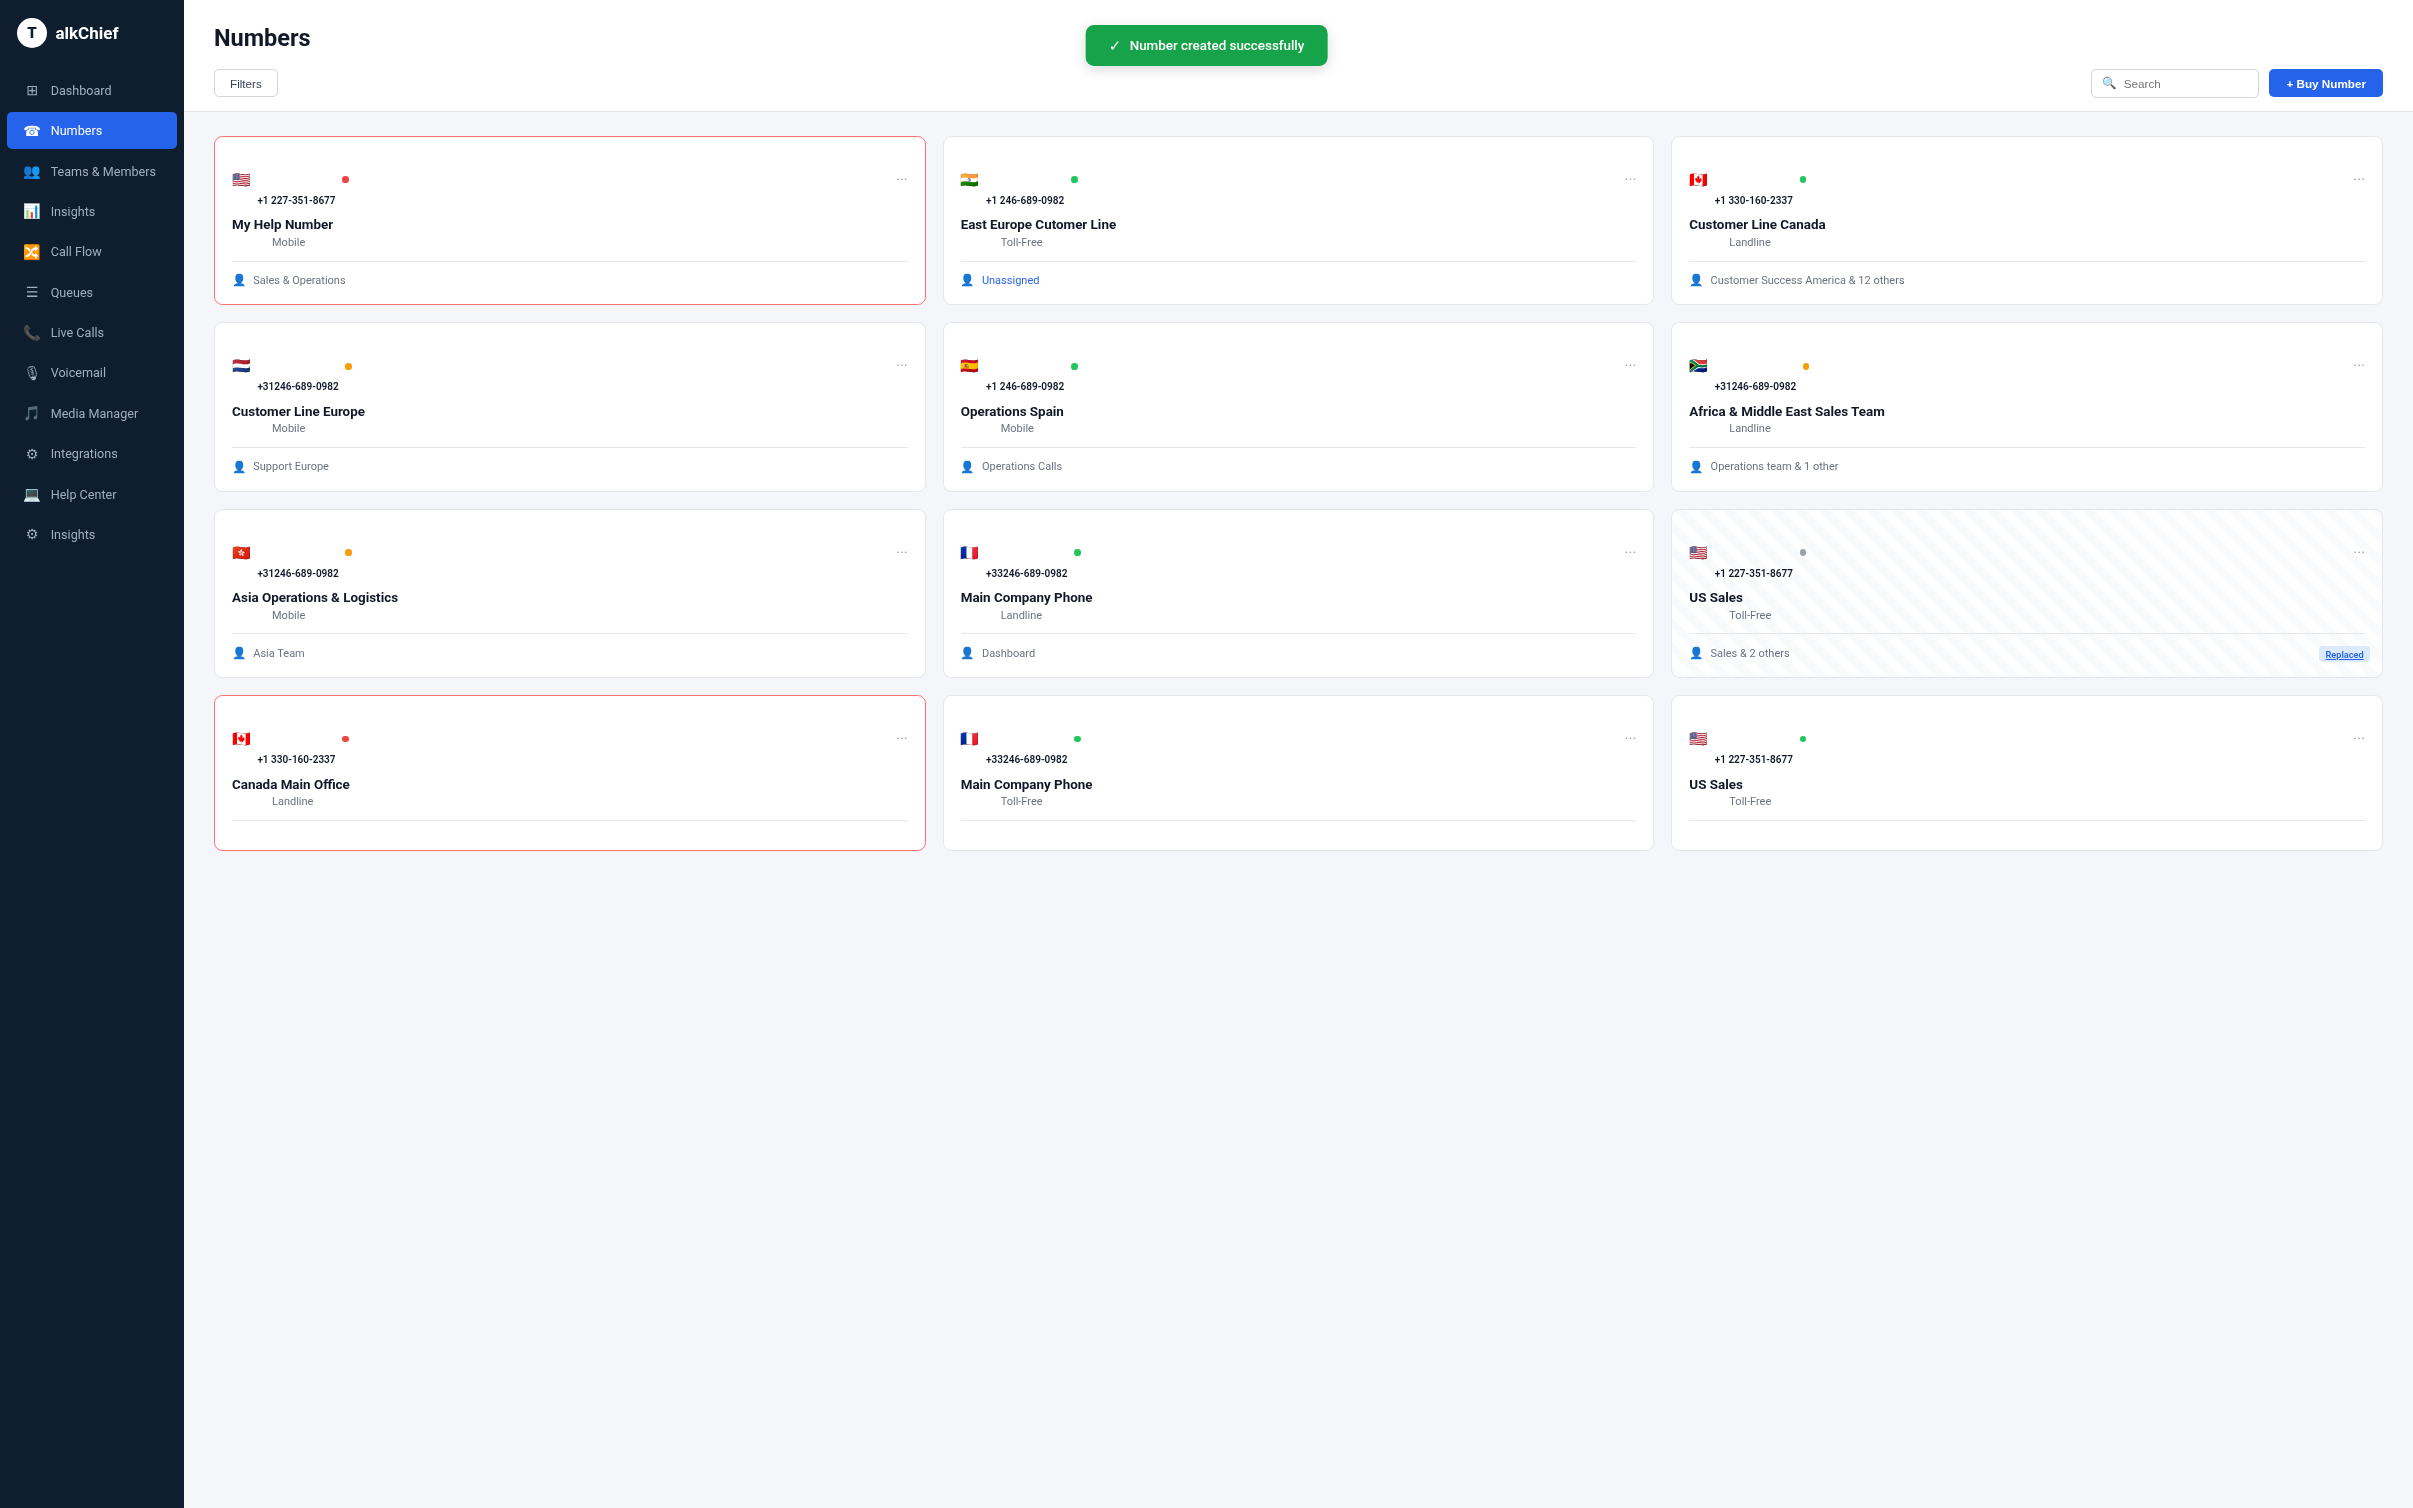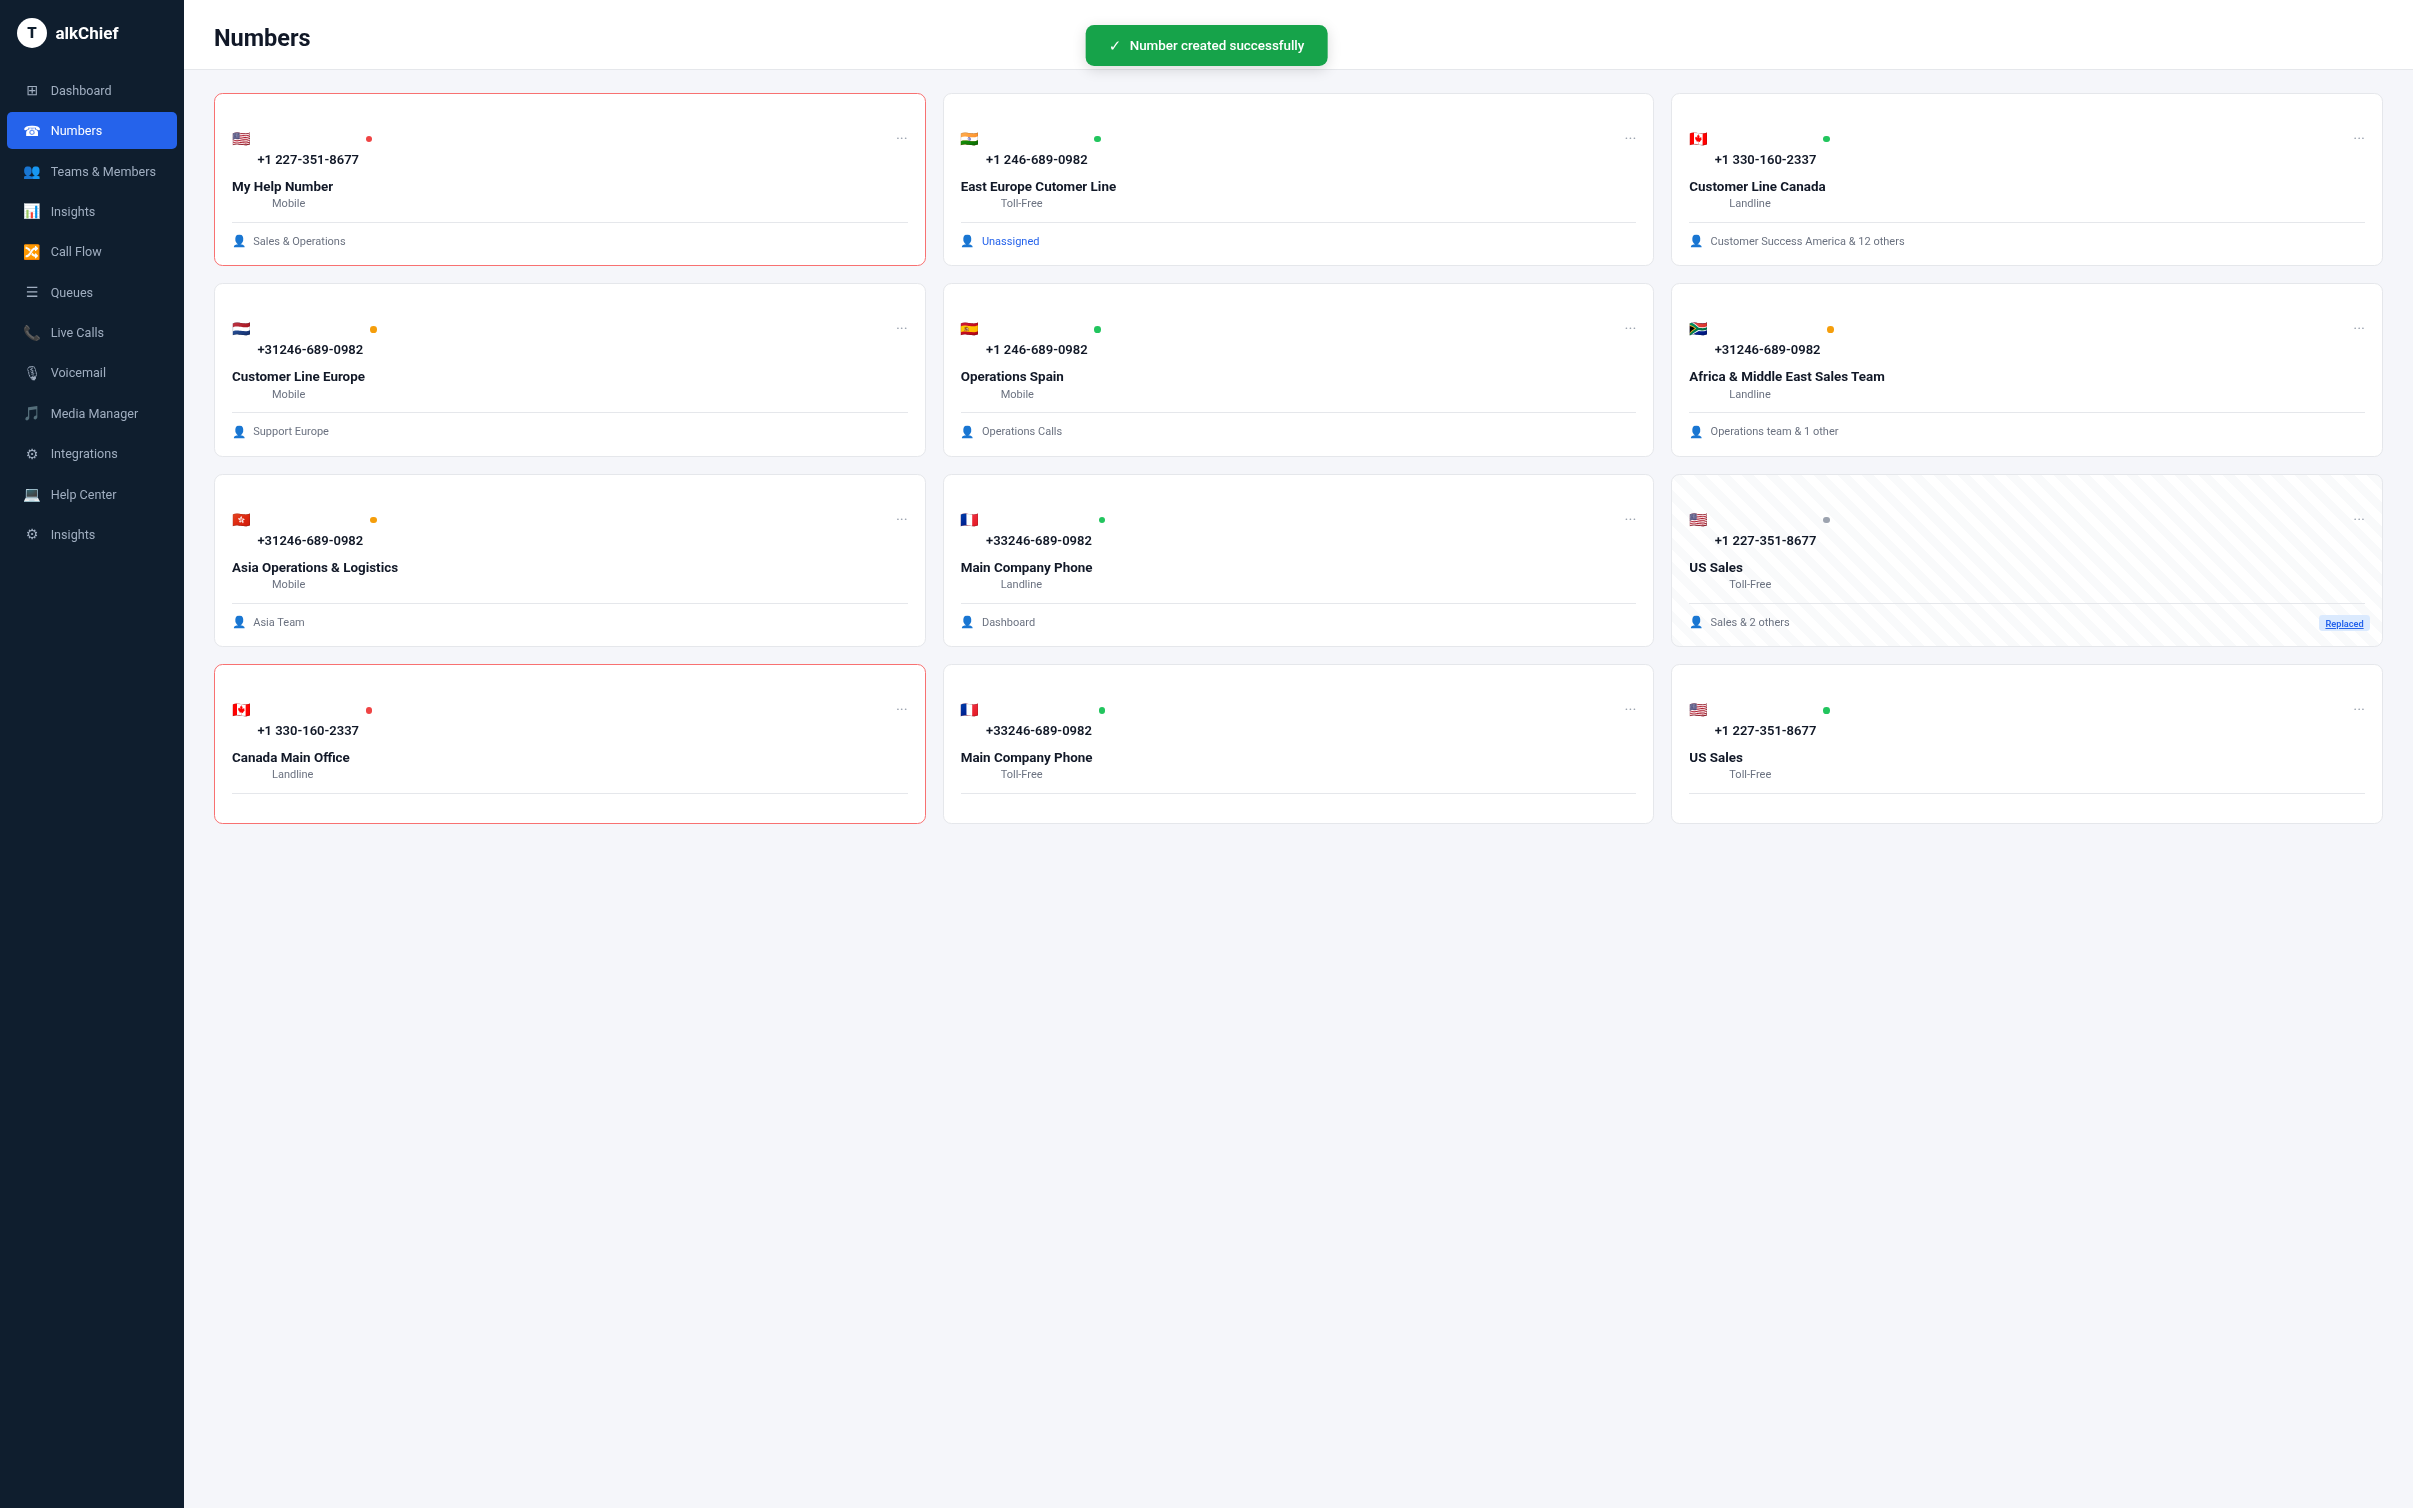--- a/index.html
+++ b/index.html
@@ -180,21 +180,21 @@
       justify-content: space-between;
       margin-bottom: 11.7px;
     }
     .card-number-row {
       display: flex;
       align-items: center;
       gap: 6.7px;
     }
     .flag { font-size: 15px; }
     .card-number {
-      font-size: 13px;
+      font-size: 10px;
       font-weight: 600;
       color: #111827;
       margin-top: 41px;
     }
     .status-dot {
       width: 6.7px;
       height: 6.7px;
       border-radius: 50%;
       display: inline-block;
     }
@@ -300,20 +300,30 @@
 
 <div class="main">
 
   <div class="toast" id="toast">
     <span class="toast-check">✓</span>
     <span>Number created successfully</span>
   </div>
 
   <div class="main-header">
     <h1 class="page-title">Numbers</h1>
+    <div class="toolbar">
+      <button class="filter-btn">Filters</button>
+      <div class="toolbar-right">
+        <div class="search-box">
+          <span class="search-icon-svg">🔍</span>
+          <input type="text" placeholder="Search" style="">
+        </div>
+        <button class="buy-btn">+ Buy Number</button>
+      </div>
+    </div>
   </div>
 
   <div class="numbers-grid-container">
     <div class="numbers-grid" id="numbers-grid">
         <div class="number-card highlighted">
     <div class="card-top">
       <div class="card-number-row">
         <span class="flag">🇺🇸</span>
         <span class="card-number">+1 227-351-8677</span>
         <span class="status-dot dot-red"></span>

